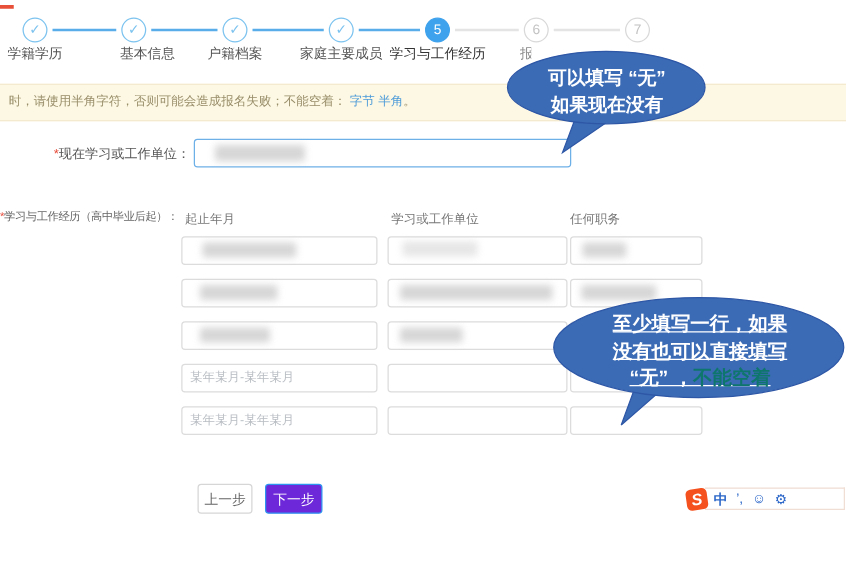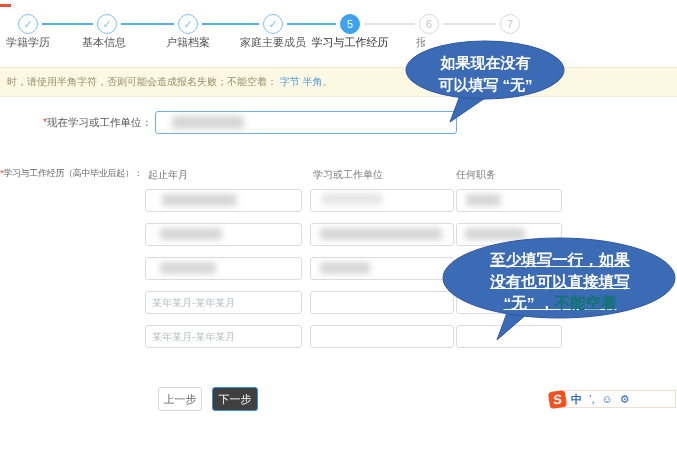--- a/index.html
+++ b/index.html
@@ -41,21 +41,21 @@
   .col-h { position:absolute; top:168px; font-size:10px; color:#777; white-space:nowrap; }
   .sec-label { position:absolute; left:0; top:167px; font-size:9px; letter-spacing:-0.3px;
                color:#666; white-space:nowrap; }
   .blob { position:absolute; background:#c9c9c9; filter:blur(3px); opacity:.75; border-radius:2px; }
   .blob.light { opacity:.45; }
 
   
   .btn { position:absolute; top:387px; height:24px; border-radius:3px; font-size:11px;
          cursor:pointer; font-family:"Liberation Sans","DejaVu Sans",sans-serif; }
   .btn.prev { left:158px; width:44px; background:#fff; border:1px solid #d6d6d6; color:#666; }
-  .btn.next { left:212px; width:46px; background:#404040; border:1px solid #2e95ef; color:#fff; }
+  .btn.next { left:212px; width:46px; background:#6d28d9; border:1px solid #2e95ef; color:#fff; }
 
   
   .callout-svg { position:absolute; z-index:10; }
   .callout-text { position:absolute; z-index:11; color:#fff; font-weight:bold; text-align:center; }
   .ct1 { left:408px; top:52px; width:155px; font-size:15px; line-height:1.45; }
   .ct2 { left:448px; top:249px; width:224px; font-size:15.5px; line-height:1.4;text-decoration:underline; }
   .hl { color:#0f766e; }
 
   
   .big-note { position:absolute; left:348px; top:404px; z-index:12; font-size:30px;
@@ -89,21 +89,21 @@
 
     <div class="circle done" style="left:18px"><span>✓</span></div>
     <div class="circle done" style="left:97px"><span>✓</span></div>
     <div class="circle done" style="left:178px"><span>✓</span></div>
     <div class="circle done" style="left:263px"><span>✓</span></div>
     <div class="circle active" style="left:340px"><span>5</span></div>
     <div class="circle" style="left:419px"><span>6</span></div>
     <div class="circle" style="left:500px"><span>7</span></div>
 
     <div class="slabel" style="left:28px">学籍学历</div>
-    <div class="slabel" style="left:104px">基本信息</div>
+    <div class="slabel" style="left:118px">基本信息</div>
     <div class="slabel" style="left:188px">户籍档案</div>
     <div class="slabel" style="left:273px">家庭主要成员</div>
     <div class="slabel current" style="left:350px">学习与工作经历</div>
     <div class="slabel partial" style="left:416px">报</div>
   </div>
 
   <div class="notice">
     <span>时，请使用半角字符，否则可能会造成报名失败；不能空着：</span>
     <a>字节</a>
     <a>半角</a><span>。</span>
@@ -152,22 +152,22 @@
 
 
   <button class="btn prev">上一步</button>
   <button class="btn next">下一步</button>
 
   <svg class="callout-svg" style="left:400px;top:38px" width="170" height="90" viewBox="0 0 170 90">
     <polygon points="62,52 88,58 50,84" fill="#3b6bb5" stroke="#2e57a6" stroke-width="1"></polygon>
     <ellipse cx="85" cy="32" rx="79" ry="29" fill="#3b6bb5" stroke="#2e57a6" stroke-width="1"></ellipse>
   </svg>
   <div class="callout-text ct1">
+    <div>可以填写 “无”</div>
     <div>如果现在没有</div>
-    <div>可以填写 “无”</div>
   </div>
 
   <svg class="callout-svg" style="left:440px;top:236px" width="237" height="110" viewBox="0 0 237 110">
     <polygon points="68,74 96,70 57,104" fill="#3b6bb5" stroke="#2e57a6" stroke-width="1"></polygon>
     <ellipse cx="119" cy="42" rx="116" ry="40" fill="#3b6bb5" stroke="#2e57a6" stroke-width="1"></ellipse>
   </svg>
   <div class="callout-text ct2">
     <div>至少填写一行，如果</div>
     <div>没有也可以直接填写</div>
     <div><span>“无” ，</span><span class="hl">不能空着</span></div>

